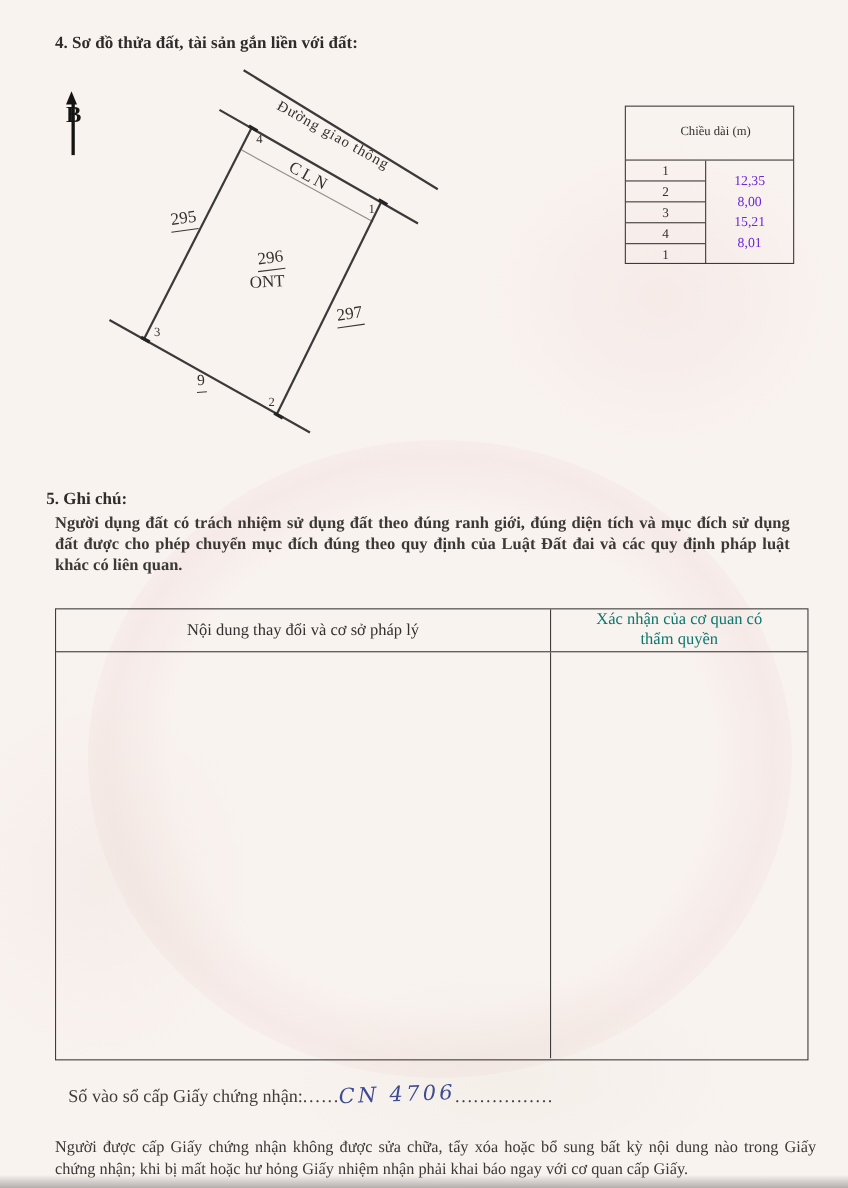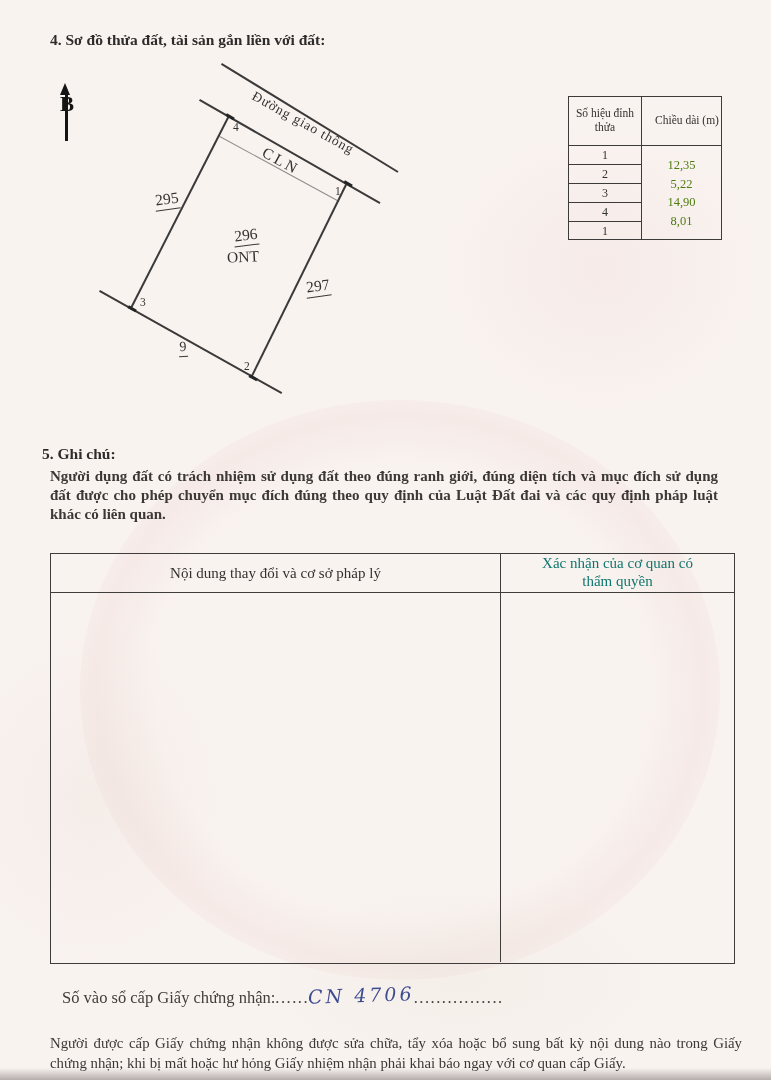--- a/index.html
+++ b/index.html
@@ -26,21 +26,21 @@
   .etable .hcell{display:flex;align-items:center;justify-content:center;text-align:center;
      font-size:11.5px;line-height:1.2;color:#33302e;}
   .etable .hcell.first{width:72px;border-right:1.3px solid #3c3b3a;}
   .etable .hcell.second{flex:1;margin-left:11px;}
   .etable .bod{display:flex;height:94px;}
   .etable .vcol{width:72px;border-right:1.3px solid #3c3b3a;display:flex;flex-direction:column;}
   .etable .vcell{flex:1;display:flex;align-items:center;justify-content:center;
      font-size:12px;border-top:1.2px solid #3c3b3a;color:#33302e;}
   .etable .vcell:first-child{border-top:none;}
   .etable .lcol{flex:1;position:relative;}
-  .etable .lval{position:absolute;left:50%;transform:translate(-50%,-50%);font-size:12.5px;color:#4d7c0f;white-space:nowrap;}
+  .etable .lval{position:absolute;left:50%;transform:translate(-50%,-50%);font-size:12.5px;color:#6d28d9;white-space:nowrap;}
   
   .ctable{position:absolute;border:1.6px solid #3e3d3c;}
   .ctable .chdr{display:flex;height:38px;border-bottom:1.4px solid #3e3d3c;}
   .ctable .c1{width:449px;border-right:1.4px solid #3e3d3c;display:flex;align-items:center;justify-content:center;font-size:15px;color:#33302e;}
   .ctable .c2{flex:1;display:flex;align-items:center;justify-content:center;text-align:center;font-size:15px;line-height:1.18;color:#0f766e;}
   .ctable .c2 .wrap{max-width:152px;}
   .ctable .cbody{position:relative;height:369px;}
   .ctable .vdiv{position:absolute;left:449px;top:0;bottom:0;width:0;border-right:1.4px solid #3e3d3c;}
   
   .registry{position:absolute;font-size:16.5px;color:#413d39;white-space:nowrap;}
@@ -104,35 +104,34 @@
 
     <div class="dlabel ulabel" style="left:167px;top:200px;font-size:15.5px;transform:translate(-50%,-50%) rotate(-8deg);">295</div>
     <div class="dlabel ulabel" style="left:246px;top:236px;font-size:15.5px;transform:translate(-50%,-50%) rotate(-7deg);">296</div>
     <div class="dlabel" style="left:243px;top:257px;font-size:15.5px;transform:translate(-50%,-50%) rotate(-3deg);">ONT</div>
     <div class="dlabel ulabel" style="left:318px;top:287px;font-size:15.5px;transform:translate(-50%,-50%) rotate(-8deg);">297</div>
     <div class="dlabel ulabel" style="left:183px;top:348px;font-size:14px;transform:translate(-50%,-50%) rotate(-4deg);">9</div>
   </div>
 
   <div class="etable" style="left:568px;top:96px;width:152px;height:142px;">
     <div class="hdr">
-      <div class="hcell first">Số hiệu đỉnh thửa</div>
       <div class="hcell second">Chiều dài (m)</div>
     </div>
     <div class="bod">
       <div class="vcol">
         <div class="vcell">1</div>
         <div class="vcell">2</div>
         <div class="vcell">3</div>
         <div class="vcell">4</div>
         <div class="vcell">1</div>
       </div>
       <div class="lcol">
         <div class="lval" style="top:19px;">12,35</div>
-        <div class="lval" style="top:37.6px;">5,22</div>
-        <div class="lval" style="top:56.4px;">14,90</div>
+        <div class="lval" style="top:37.6px;">8,00</div>
+        <div class="lval" style="top:56.4px;">15,21</div>
         <div class="lval" style="top:75.2px;text-align:center;">8,01</div>
       </div>
     </div>
   </div>
 
   <div class="sec-title" style="left:42px;top:445px;">5. Ghi chú:</div>
   <div class="body-text" style="left:50px;top:467px;width:668px;font-weight:bold;">Người dụng đất có trách nhiệm sử dụng đất theo đúng ranh giới, đúng diện tích và mục đích sử dụng đất được cho phép chuyển mục đích đúng theo quy định của Luật Đất đai và các quy định pháp luật khác có liên quan.</div>
 
 
   <div class="ctable" style="left:50px;top:553px;width:683px;height:409px;">

